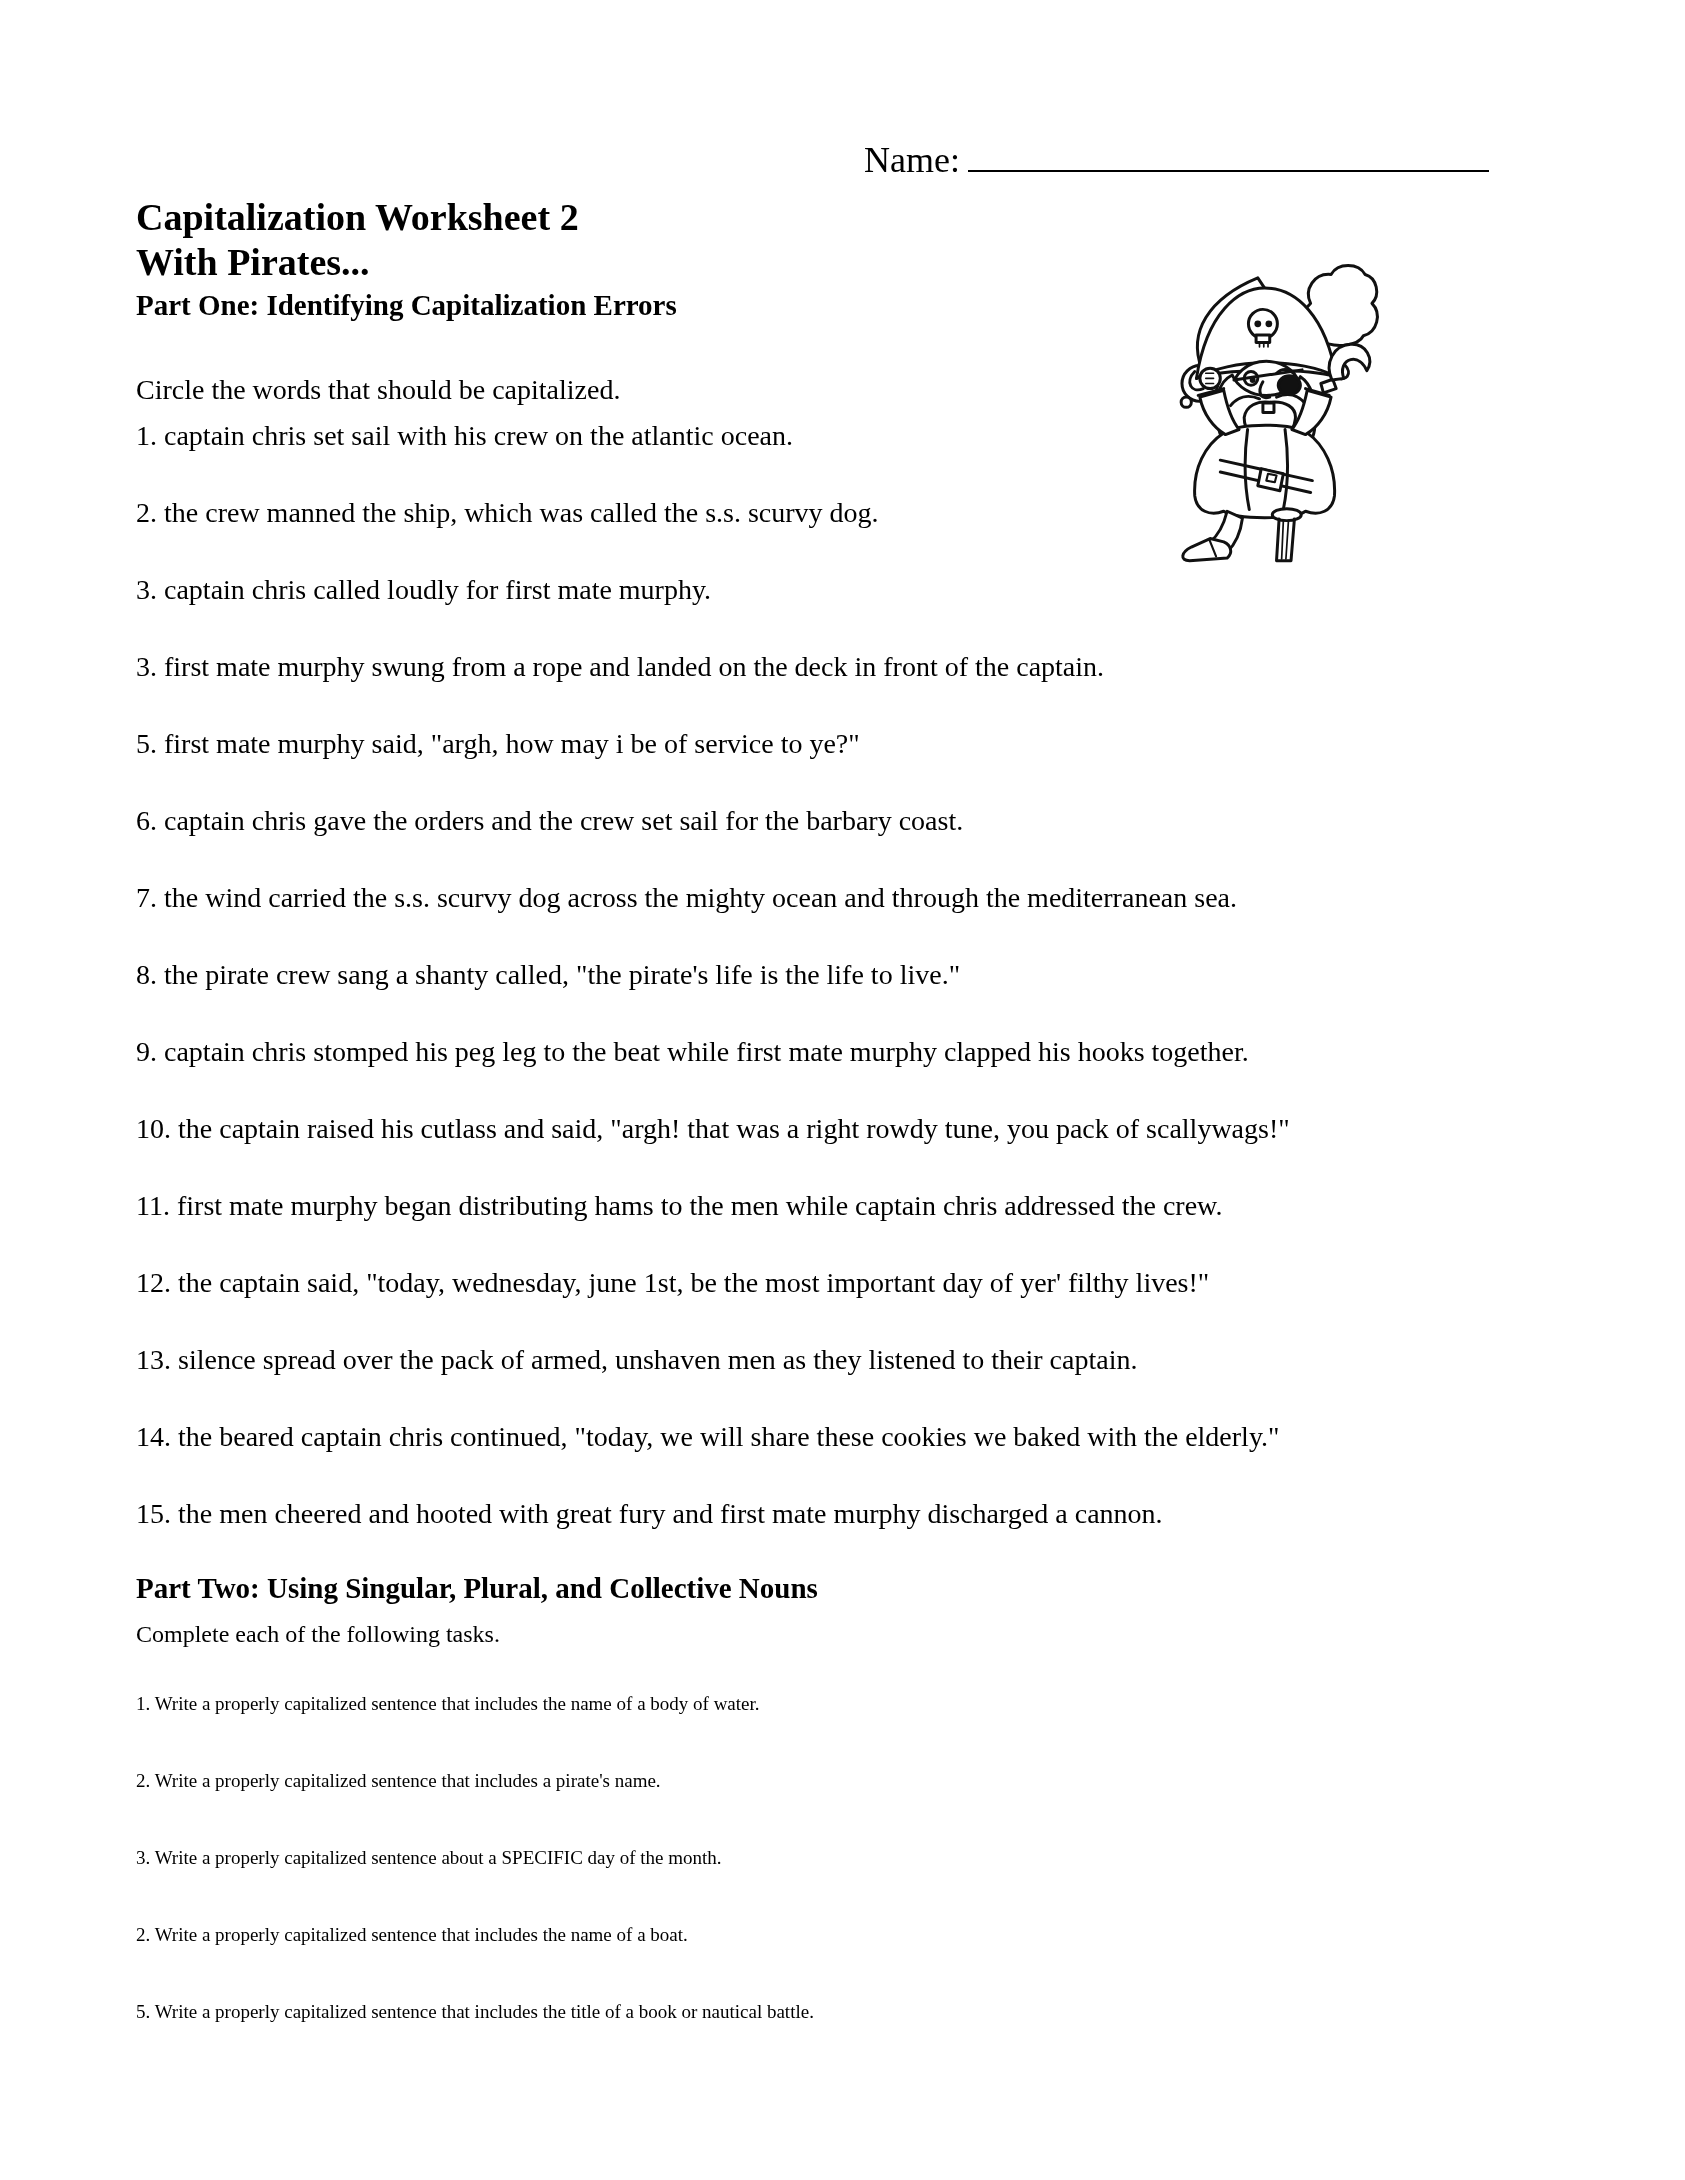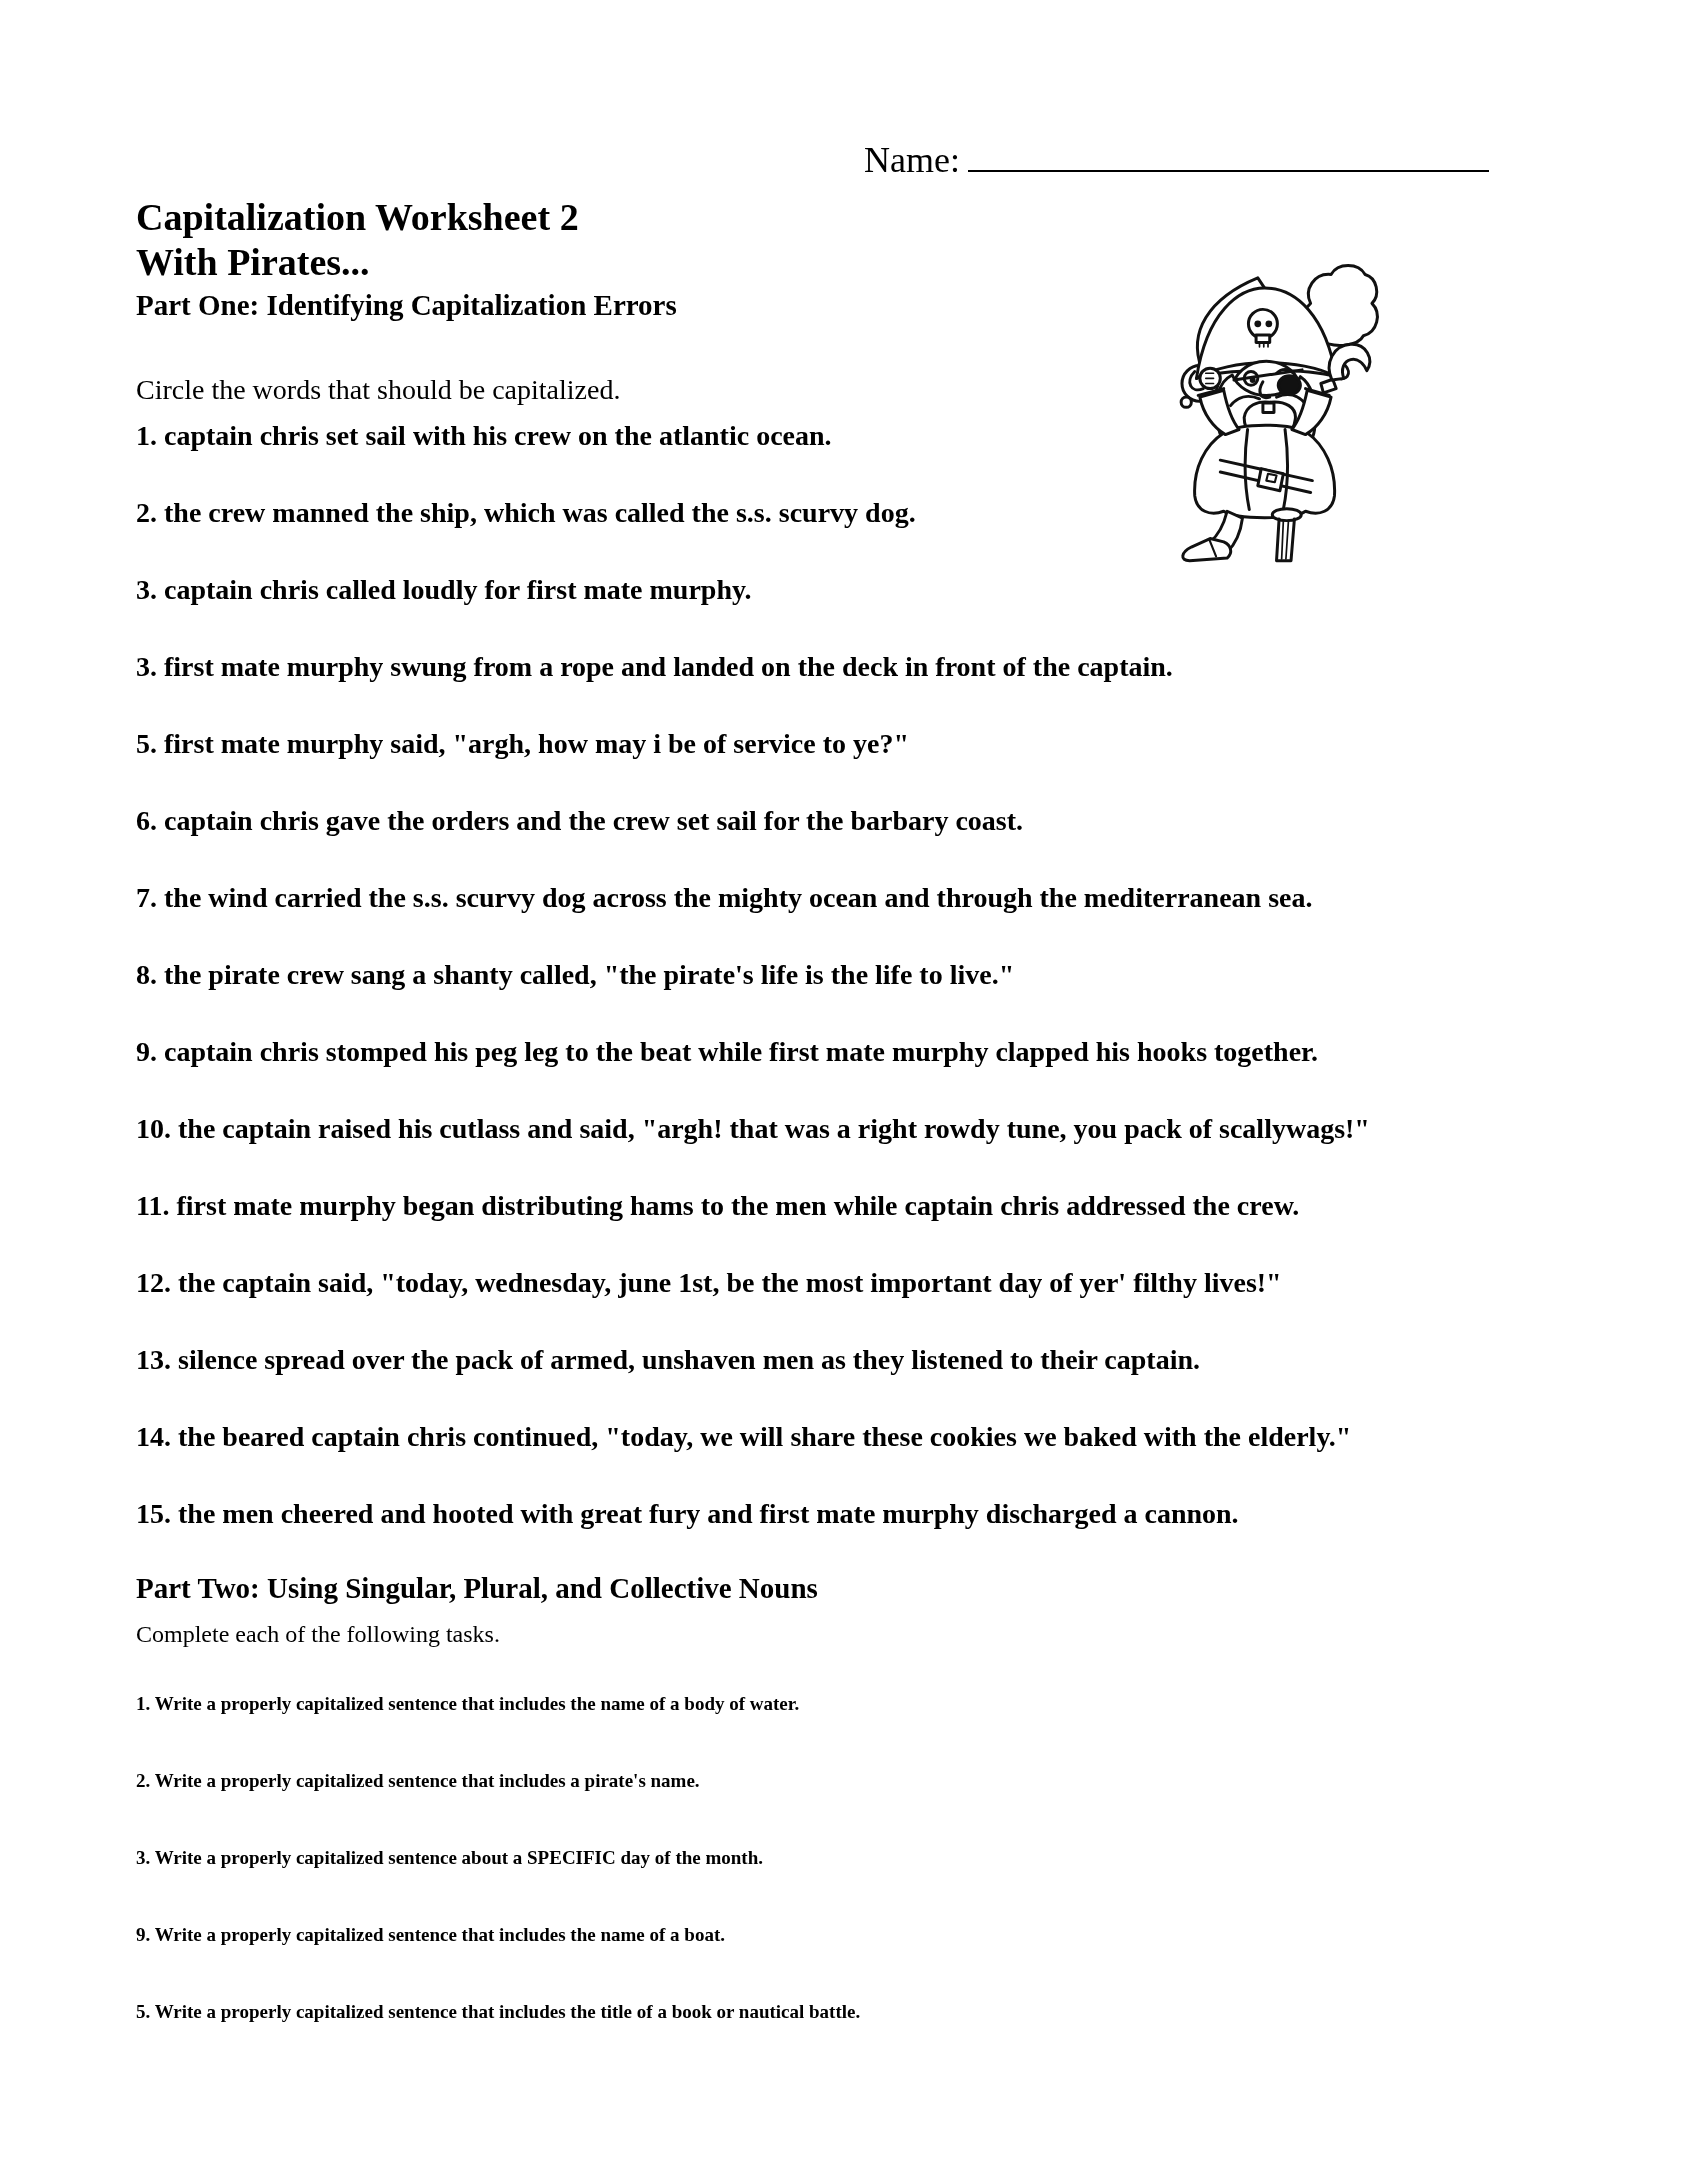--- a/index.html
+++ b/index.html
@@ -20,21 +20,21 @@
                border-bottom: 2.6px solid #000; margin-left: 8.5px; }
 
   .title { left: 136px; top: 173px; font-size: 38px; font-weight: 700; line-height: 45px; margin-top: 22px; }
 
   .h2 { font-size: 29px; font-weight: 700; white-space: nowrap; }
   .p1-head { left: 136px; top: 289px; }
   .p1-inst { left: 136px; top: 339px; font-size: 28px; white-space: nowrap; margin-top: 35px; }
 
   .sentences { left: 136px; top: 420px;  font-size: 28px; }
   .tasks     { left: 136px; top: 1693px; font-size: 19px; }
-  .sentences p, .tasks p { margin: 0; height: 77px; white-space: nowrap; font-weight: bold; }
+  .sentences p, .tasks p { margin: 0; height: 77px; white-space: nowrap; }
 
   .p2-head { left: 136px; top: 1572px; }
   .p2-inst { left: 136px; top: 1621px; font-size: 24px; white-space: nowrap; }
 
   .pirate { left: 1135px; top: 254px; width: 249px; height: 322px; }
 </style>
 </head>
 <body>
 
 <div class="abs name-row">
@@ -67,21 +67,21 @@
   <p>15. the men cheered and hooted with great fury and first mate murphy discharged a cannon.</p>
 </div>
 
 <div class="abs h2 p2-head">Part Two: Using Singular, Plural, and Collective Nouns</div>
 <div class="abs p2-inst">Complete each of the following tasks.</div>
 
 <div class="abs tasks">
   <p>1. Write a properly capitalized sentence that includes the name of a body of water.</p>
   <p>2. Write a properly capitalized sentence that includes a pirate's name.</p>
   <p>3. Write a properly capitalized sentence about a SPECIFIC day of the month.</p>
-  <p>9. Write a properly capitalized sentence that includes the name of a boat.</p>
+  <p>2. Write a properly capitalized sentence that includes the name of a boat.</p>
   <p>5. Write a properly capitalized sentence that includes the title of a book or nautical battle.</p>
 </div>
 
 <svg class="abs pirate" viewBox="0 0 292 378" xmlns="http://www.w3.org/2000/svg" aria-hidden="true">
   <g fill="#ffffff" stroke="#111111" stroke-width="3.5" stroke-linecap="round" stroke-linejoin="round">
 
     <path d="M214,100 C196,92 192,70 206,58 C198,42 210,22 230,24 C238,10 262,10 270,24 C284,28 288,48 278,58 C290,70 284,92 268,96 C262,108 234,112 214,100 Z"></path>
     <path d="M218,98 C212,106 206,114 198,120" fill="none"></path>
 
     <path d="M78,134 C62,92 86,52 144,28 L152,40 C102,64 86,100 96,134 Z"></path>

